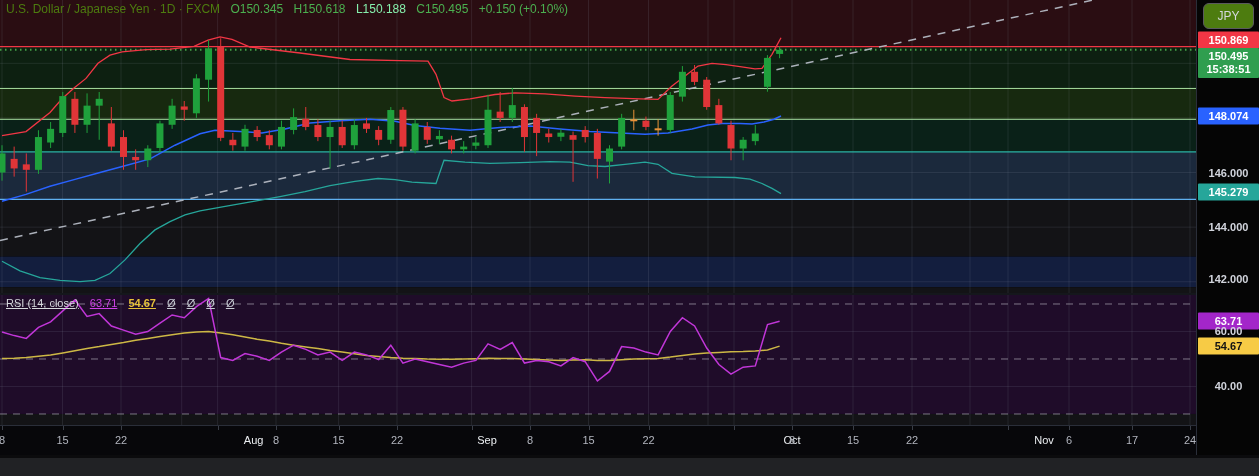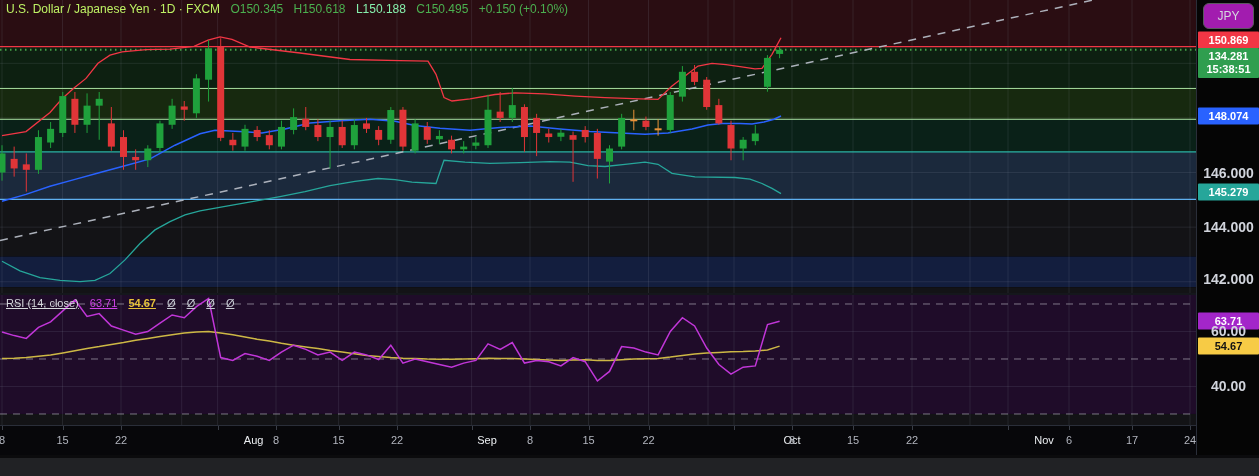--- a/index.html
+++ b/index.html
@@ -8,24 +8,24 @@
        font-family:"Liberation Sans","DejaVu Sans",sans-serif;-webkit-font-smoothing:antialiased;}
   .chart-area{position:absolute;left:0;top:0;width:1196px;height:455px;overflow:hidden;}
   .pane-main{position:absolute;left:0;top:0;width:1196px;height:293px;}
   .pane-sep{position:absolute;left:0;top:293px;width:1196px;height:2px;background:#15171c;}
   .pane-rsi{position:absolute;left:0;top:295px;width:1196px;height:130px;}
   .time-axis{position:absolute;left:0;top:425px;width:1196px;height:30px;background:#07070a;border-top:1px solid #2a2e39;overflow:hidden;}
   .time-label{position:absolute;top:8px;transform:translateX(-50%);font-size:11px;color:#b2b5be;white-space:nowrap;}
   .time-label.month{color:#eceff2;font-weight:normal;margin-left:36px;}
   .time-tick{position:absolute;top:0;width:1px;height:4px;background:#3a3e47;}
   .price-axis{position:absolute;left:1196px;top:0;width:63px;height:455px;background:#050505;border-left:1px solid #2a2e39;}
-  .axis-label{position:absolute;left:0;width:63px;text-align:center;font-size:14px;font-weight:600;color:#d1d4dc;transform:translateY(-50%);}
+  .axis-label{position:absolute;left:0;width:63px;text-align:center;font-size:11px;font-weight:600;color:#d1d4dc;transform:translateY(-50%);}
   .axis-box{position:absolute;left:1px;width:61px;text-align:center;font-size:11px;font-weight:600;color:#fff;
             padding:2px 0;transform:translateY(-50%);border-radius:1px;line-height:13px;}
-  .currency-btn{position:absolute;left:6px;top:3px;width:51px;height:26px;background:#a21caf;border:1px solid #5a5a5e;
+  .currency-btn{position:absolute;left:6px;top:3px;width:51px;height:26px;background:#4d7c0f;border:1px solid #5a5a5e;
             border-radius:6px;color:#d5d8de;font-size:12px;display:flex;align-items:center;justify-content:center;z-index:5;}
   .legend{position:absolute;left:6px;top:2px;z-index:4;font-size:12px;line-height:15px;white-space:nowrap;}
   .legend .row{height:15px;}
   .legend span{margin-right:7px;}
   .rsi-legend{position:absolute;left:6px;top:297px;z-index:4;font-size:11px;white-space:nowrap;}
   .rsi-legend span{margin-right:8px;text-decoration:underline;}
   .bottom-bar{position:absolute;left:0;top:455px;width:1259px;height:21px;background:#212225;border-top:3px solid #0b0b0d;}
   svg{position:absolute;left:0;top:0;display:block;}
 </style>
 </head>
@@ -284,21 +284,21 @@
         <div class="time-tick" style="left: 1069px;"></div>
         <div class="time-label" style="left: 1069px;">6</div>
         <div class="time-tick" style="left: 1132px;"></div>
         <div class="time-label" style="left: 1132px;">17</div>
         <div class="time-tick" style="left: 1190px;"></div>
         <div class="time-label" style="left: 1190px;">24</div>
       </div>
 
     <div class="legend">
       <div class="row">
-        <span style="color:#bef264;margin-top:36px;">U.S. Dollar / Japanese Yen · 1D · FXCM</span>
+        <span style="color:#4d7c0f;margin-top:36px;">U.S. Dollar / Japanese Yen · 1D · FXCM</span>
         <span style="color:#4bb04f;">O150.345</span>
         <span style="color:#4bb04f;">H150.618</span>
         <span style="color:#86efac;">L150.188</span>
         <span style="color:#4bb04f;">C150.495</span>
         <span style="color:#4bb04f;">+0.150 (+0.10%)</span>
       </div>
     </div>
 
     <div class="rsi-legend">
       <span style="color:#d6d9dd;">RSI (14, close)</span>
@@ -310,21 +310,21 @@
       <span style="color:#c8ccd4;">Ø</span>
     </div>
   </div>
 
   <div class="price-axis" id="price-axis">
     <div class="currency-btn">JPY</div>
   <div class="axis-box" style="background: rgb(242, 54, 69); color: rgb(255, 255, 255); top: 39.6123px;">
         <div>150.869</div>
       </div>
       <div class="axis-box" style="background: rgb(47, 158, 79); color: rgb(255, 255, 255); top: 62.8225px;">
-        <div>134.281</div>
+        <div>150.495</div>
         <div>15:38:51</div>
       </div>
       <div class="axis-box" style="background: rgb(41, 98, 255); color: rgb(255, 255, 255); top: 115.916px;">
         <div>148.074</div>
       </div>
       <div class="axis-label" style="top: 172.536px;">146.000</div>
       <div class="axis-box" style="background: rgb(38, 166, 154); color: rgb(255, 255, 255); top: 192.219px;">
         <div>145.279</div>
       </div>
       <div class="axis-label" style="top: 227.136px;">144.000</div>

